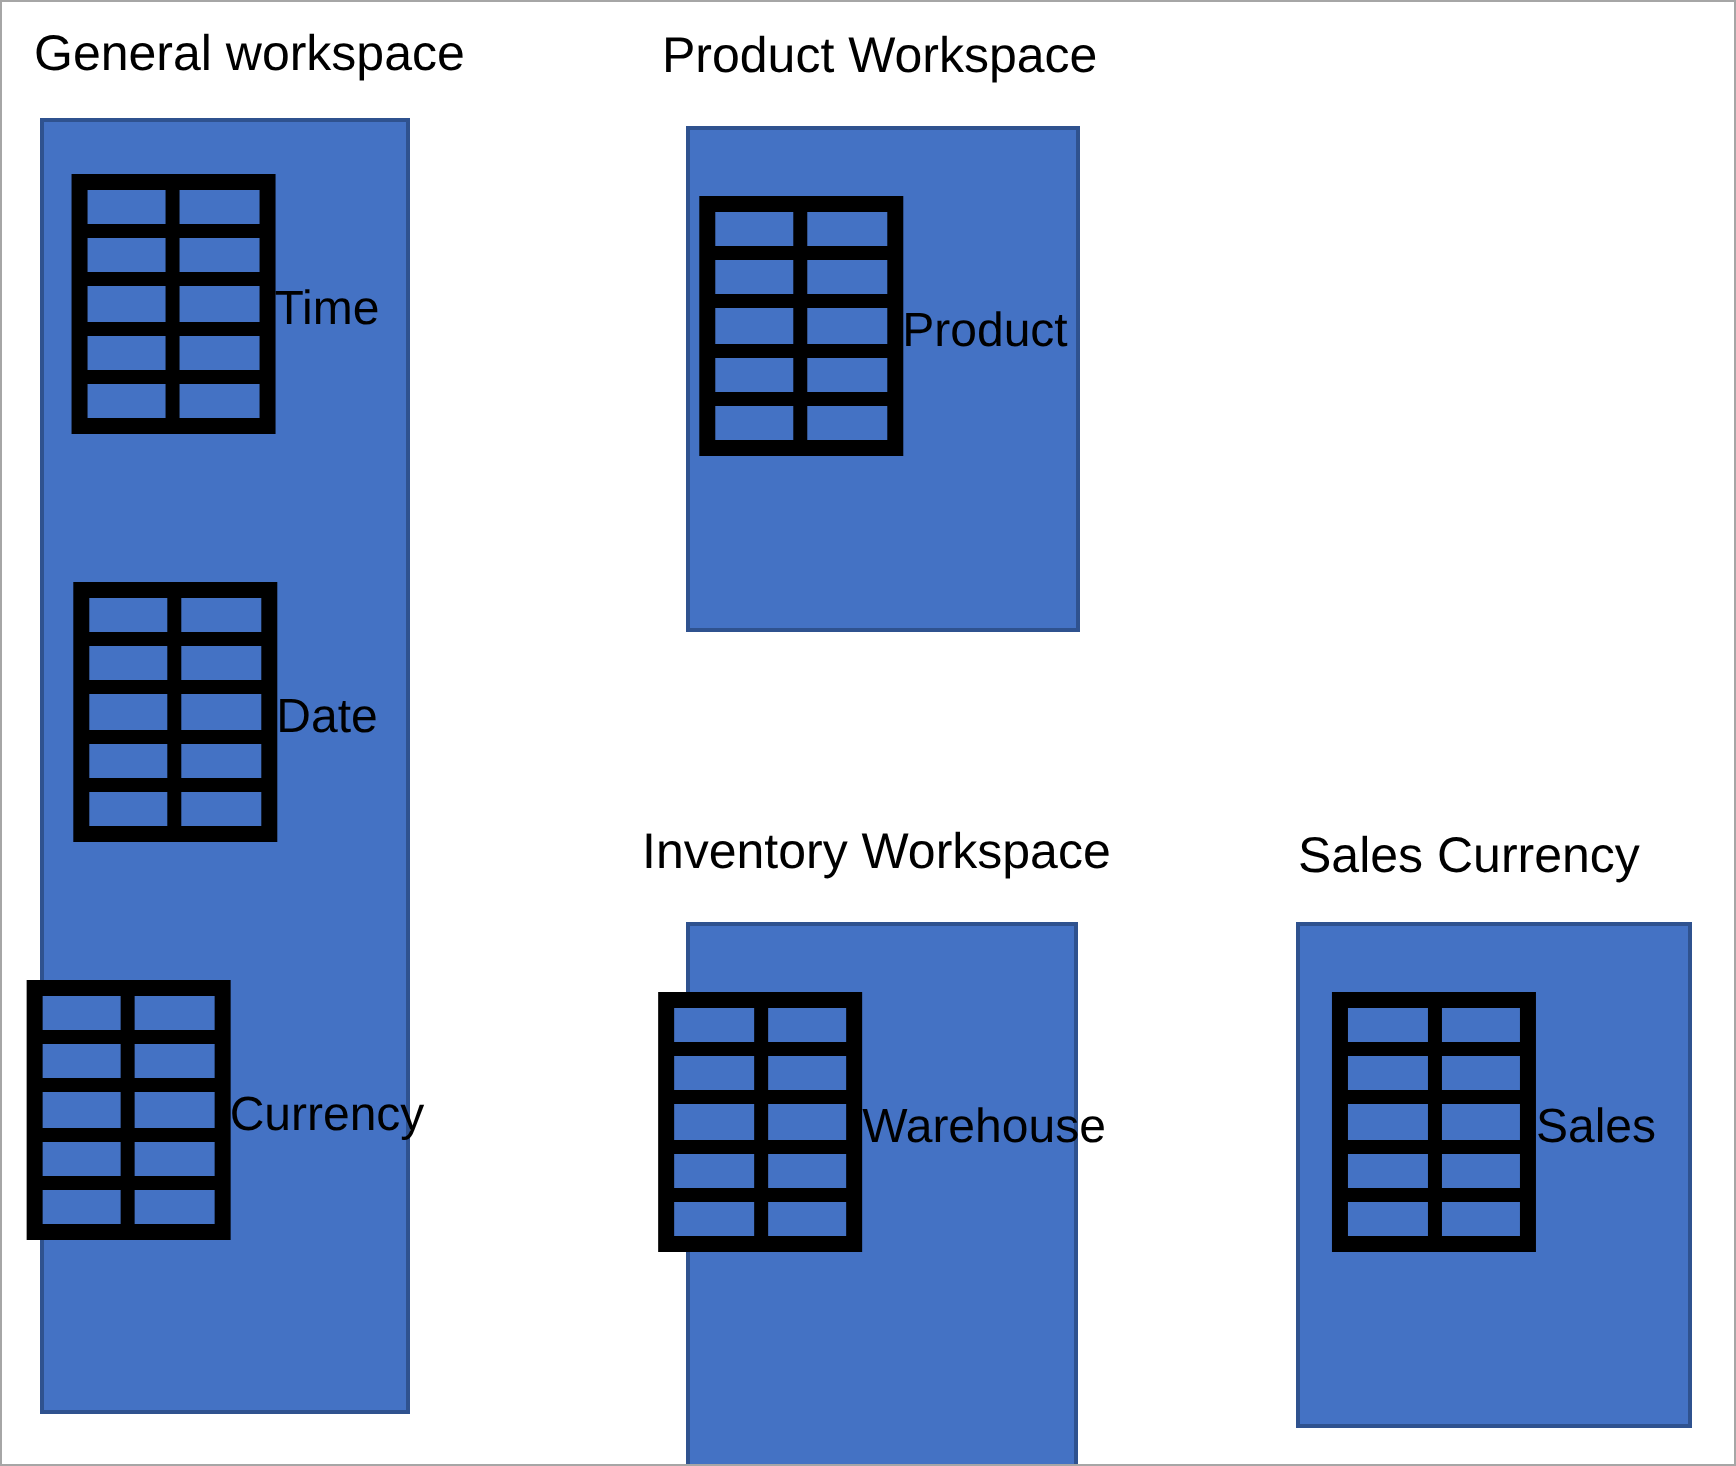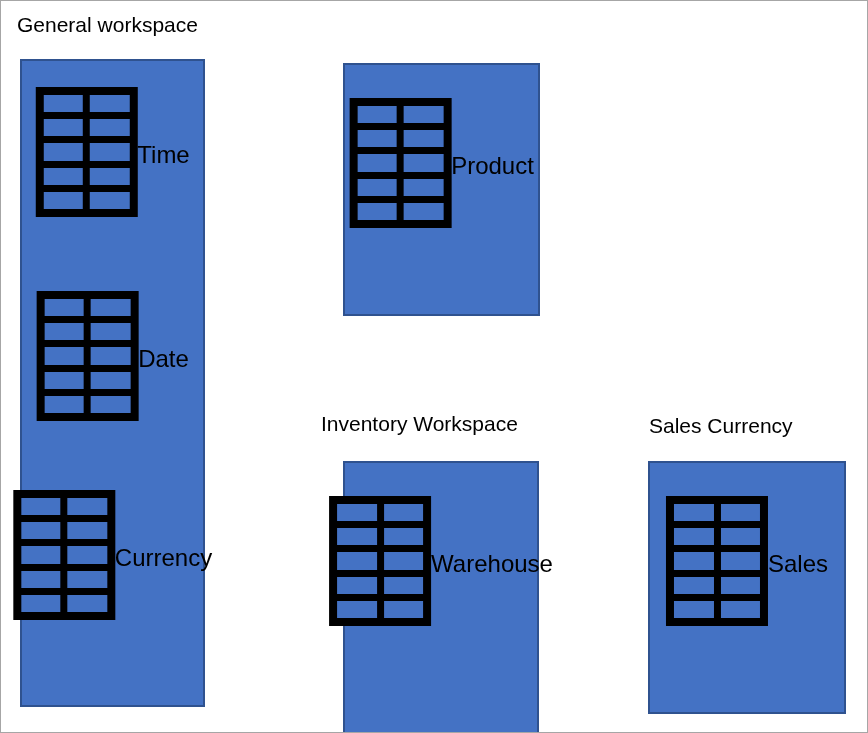--- a/index.html
+++ b/index.html
@@ -11,21 +11,21 @@
   .canvas {
     position: relative;
     width: 868px;
     height: 733px;
     background: #ffffff;
     border: 1px solid #a6a6a6;
     overflow: hidden;
   }
   .ws-title {
     position: absolute;
-    font-size: 21px;
+    font-size: 25px;
     color: var(--text-color, #000);
     white-space: nowrap;
   }
   .ws-box {
     position: absolute;
     background: var(--ws-fill, #4472C4);
     border: 2px solid var(--ws-border, #2F528F);
   }
   .icon-group {
     position: absolute;
@@ -117,20 +117,21 @@
           <div class="cell"></div>
           <div class="cell"></div>
           <div class="cell"></div>
           <div class="cell"></div>
           <div class="cell"></div>
         </div>
       <div class="table-label">Currency</div>
     </div>
   </div>
 
+  <div class="ws-title" id="title-product">Product Workspace</div>
   <div class="ws-box" id="box-product">
     <div class="icon-group" id="group-product">
       <div class="table-icon" style="grid-template-columns: repeat(2, 1fr);">
           <div class="cell"></div>
           <div class="cell"></div>
           <div class="cell"></div>
           <div class="cell"></div>
           <div class="cell"></div>
           <div class="cell"></div>
           <div class="cell"></div>

